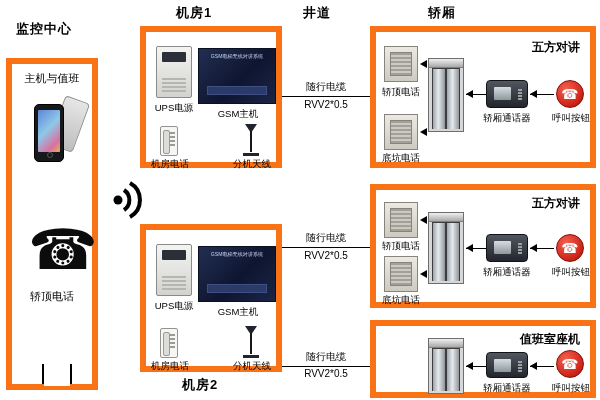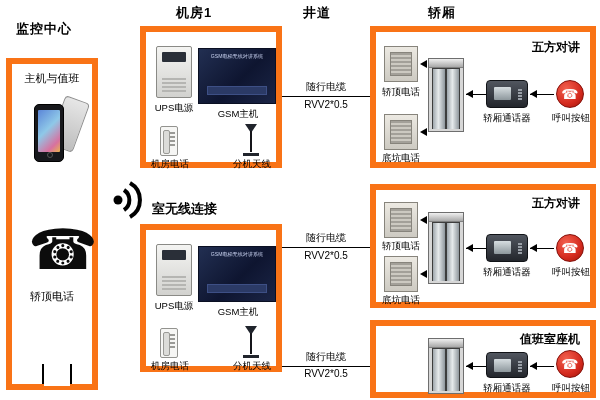--- a/index.html
+++ b/index.html
@@ -73,20 +73,21 @@
 </style>
 </head>
 <body>
 
 <div id="canvas">
 
   <div class="hdr" style="left:16px;top:12px;margin-top:8px;">监控中心</div>
   <div class="hdr" style="left:176px;top:4px;">机房1</div>
   <div class="hdr" style="left:303px;top:4px;">井道</div>
   <div class="hdr" style="left:428px;top:4px;">轿厢</div>
+  <div class="hdr" style="left:160px;top:376px;width:80px;text-align:center;">机房2</div>
 
   <div class="box" style="left:6px;top:58px;width:92px;height:332px;">
     <div class="gap" style="left:32px;bottom:-2px;width:26px;height:3px;"></div>
     <div class="vtick" style="left:30px;bottom:0;height:20px;"></div>
     <div class="vtick" style="left:58px;bottom:0;height:20px;"></div>
     <div class="lbl" style="left:0;top:8px;width:100%;font-size:11px;">主机与值班</div>
     <div style="position:absolute;left:18px;top:30px;width:60px;height:74px;">
       <div class="phone-back" style="left:26px;top:4px;width:26px;height:52px;"></div>
       <div class="phone-front" style="left:4px;top:10px;width:30px;height:58px;"></div>
     </div>
@@ -94,21 +95,20 @@
     <div class="lbl" style="left:0;top:226px;width:100%;font-size:11px;">轿顶电话</div>
   </div>
 
   <div class="wifi" style="left:110px;top:180px;width:40px;height:40px;">
     <svg width="40" height="40" viewBox="0 0 40 40">
       <circle cx="8" cy="20" r="4.5" fill="#000"></circle>
       <path d="M14 10 A12 12 0 0 1 14 30" fill="none" stroke="#000" stroke-width="4"></path>
       <path d="M20 3 A19.5 19.5 0 0 1 20 37" fill="none" stroke="#000" stroke-width="4"></path>
     </svg>
   </div>
-  <div class="lbl bold" style="left:152px;top:201px;width:110px;font-size:13px;text-align:left;">室无线连接</div>
 
   <div class="box" style="left:140px;top:26px;width:142px;height:142px;">
     <div class="ups" style="left:10px;top:14px;width:36px;height:52px;"></div>
     <div class="lbl sm" style="left:2px;top:70px;width:52px;">UPS电源</div>
     <div class="gsm" style="left:52px;top:16px;width:78px;height:56px;">
       <span class="gsm-txt">GSM电梯无线对讲系统</span>
     </div>
     <div class="lbl sm" style="left:62px;top:76px;width:60px;">GSM主机</div>
     <div class="rphone" style="left:14px;top:94px;width:18px;height:30px;"></div>
     <div class="lbl sm" style="left:0;top:126px;width:48px;">机房电话</div>

